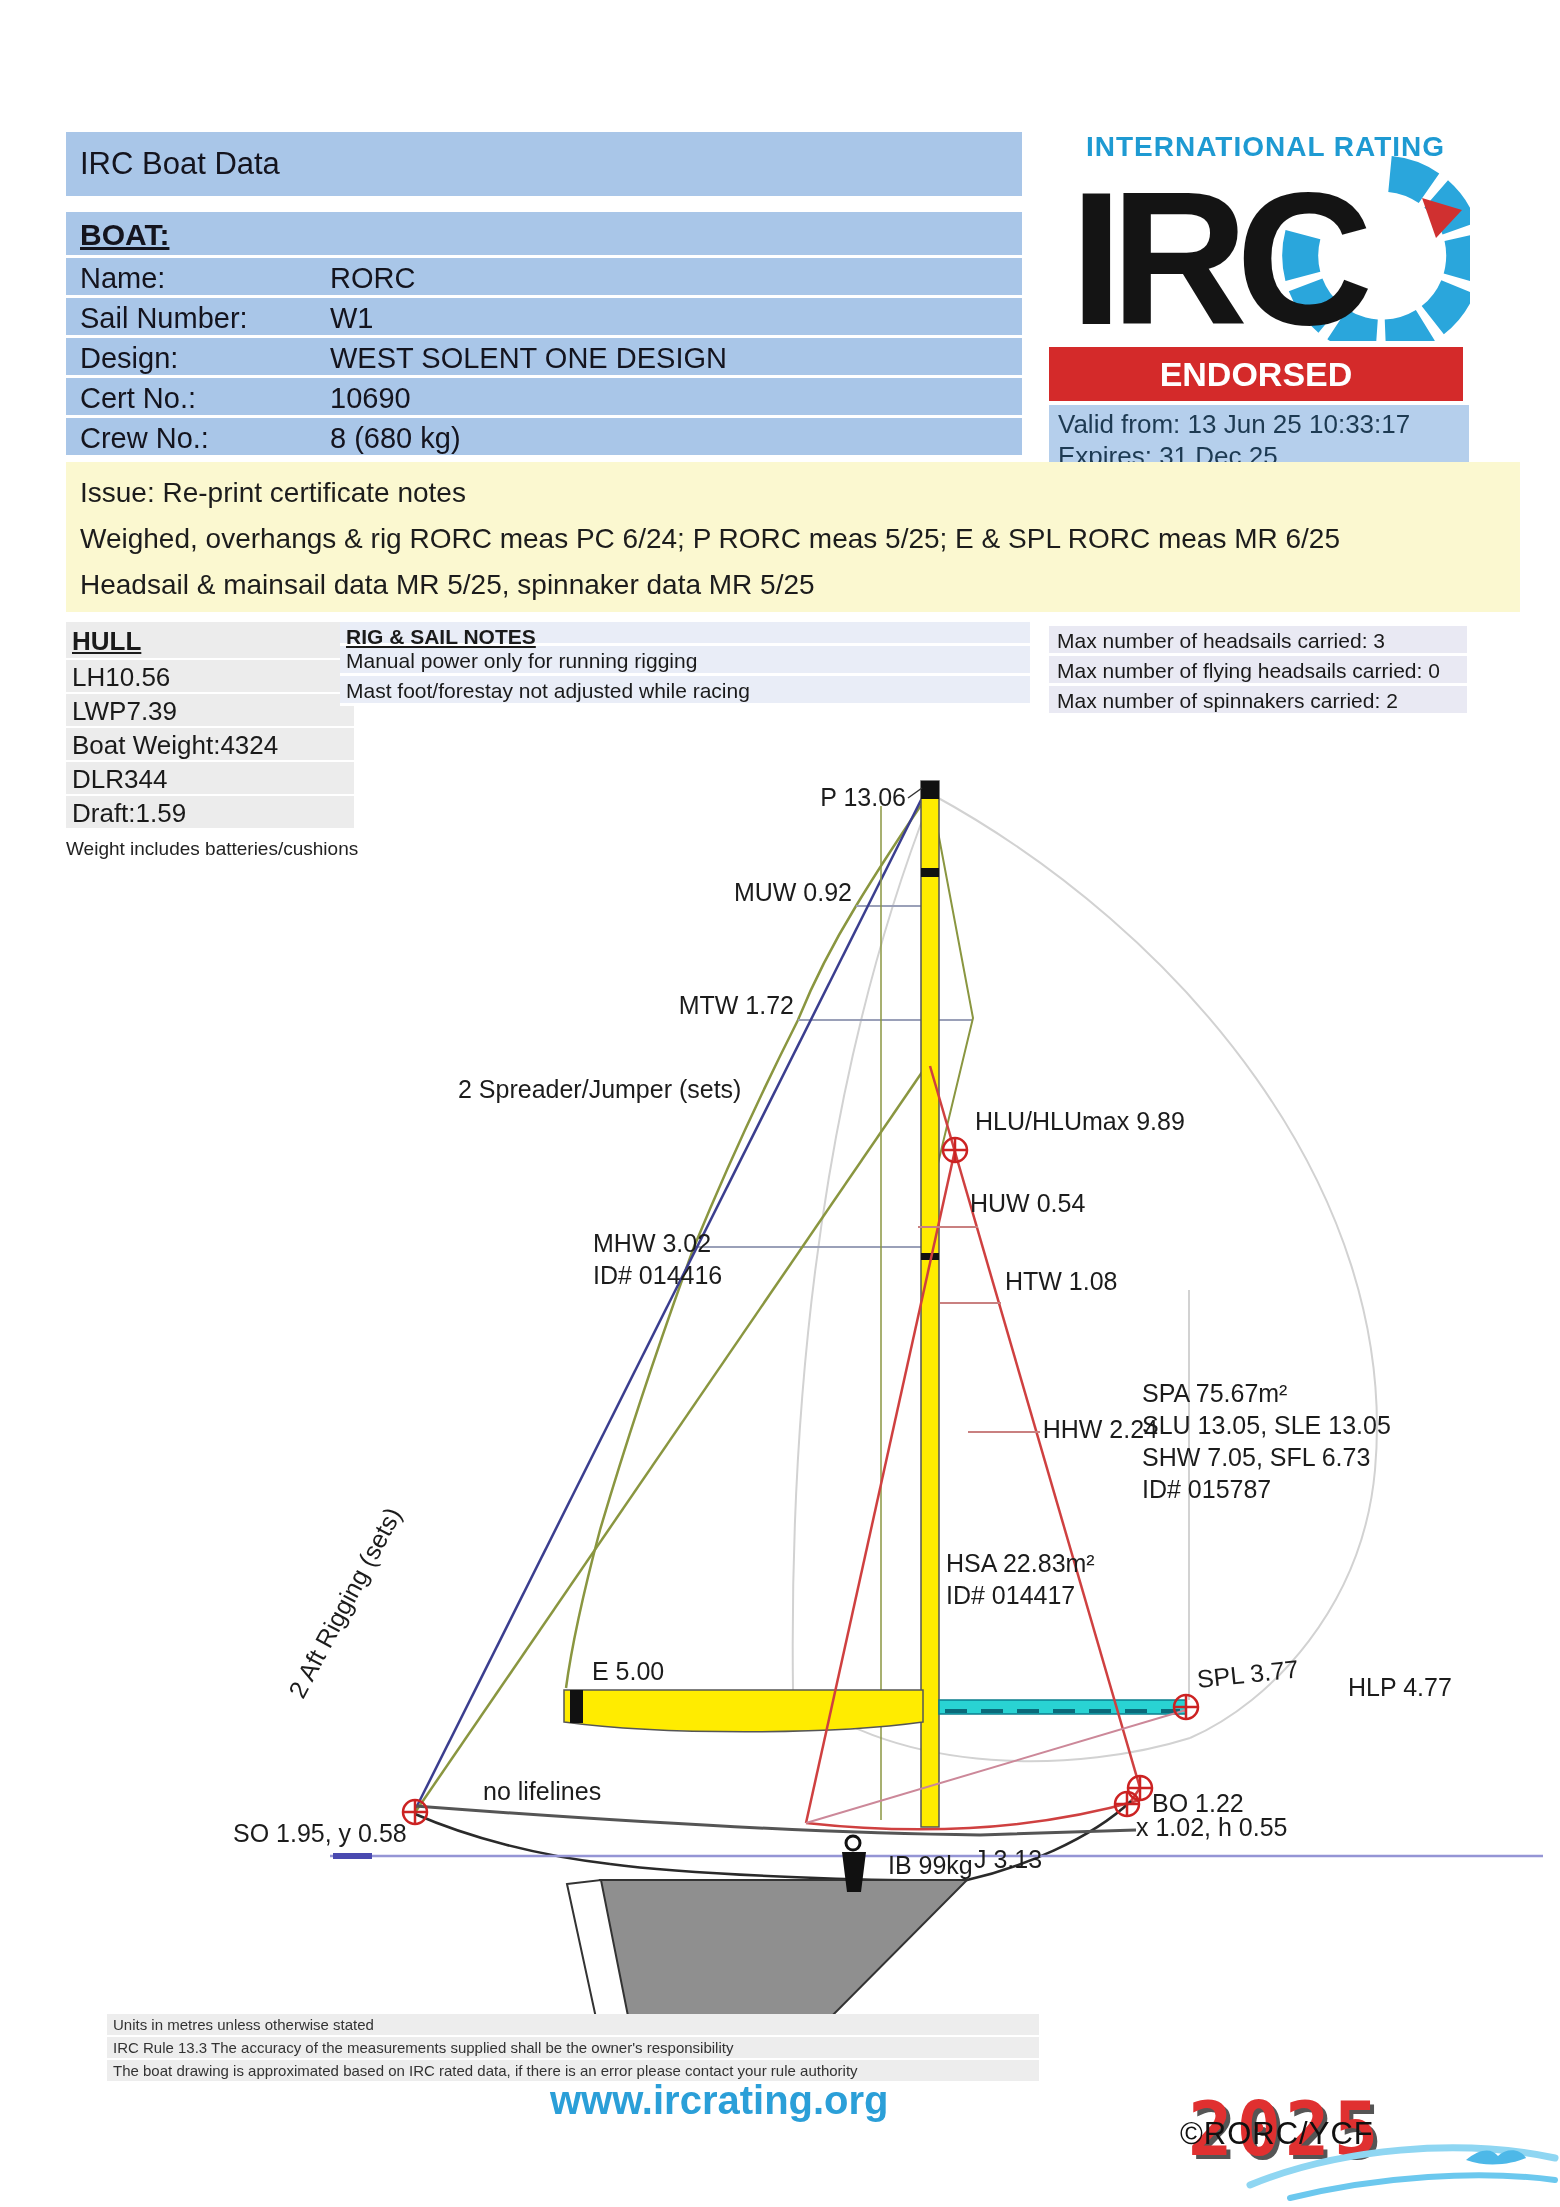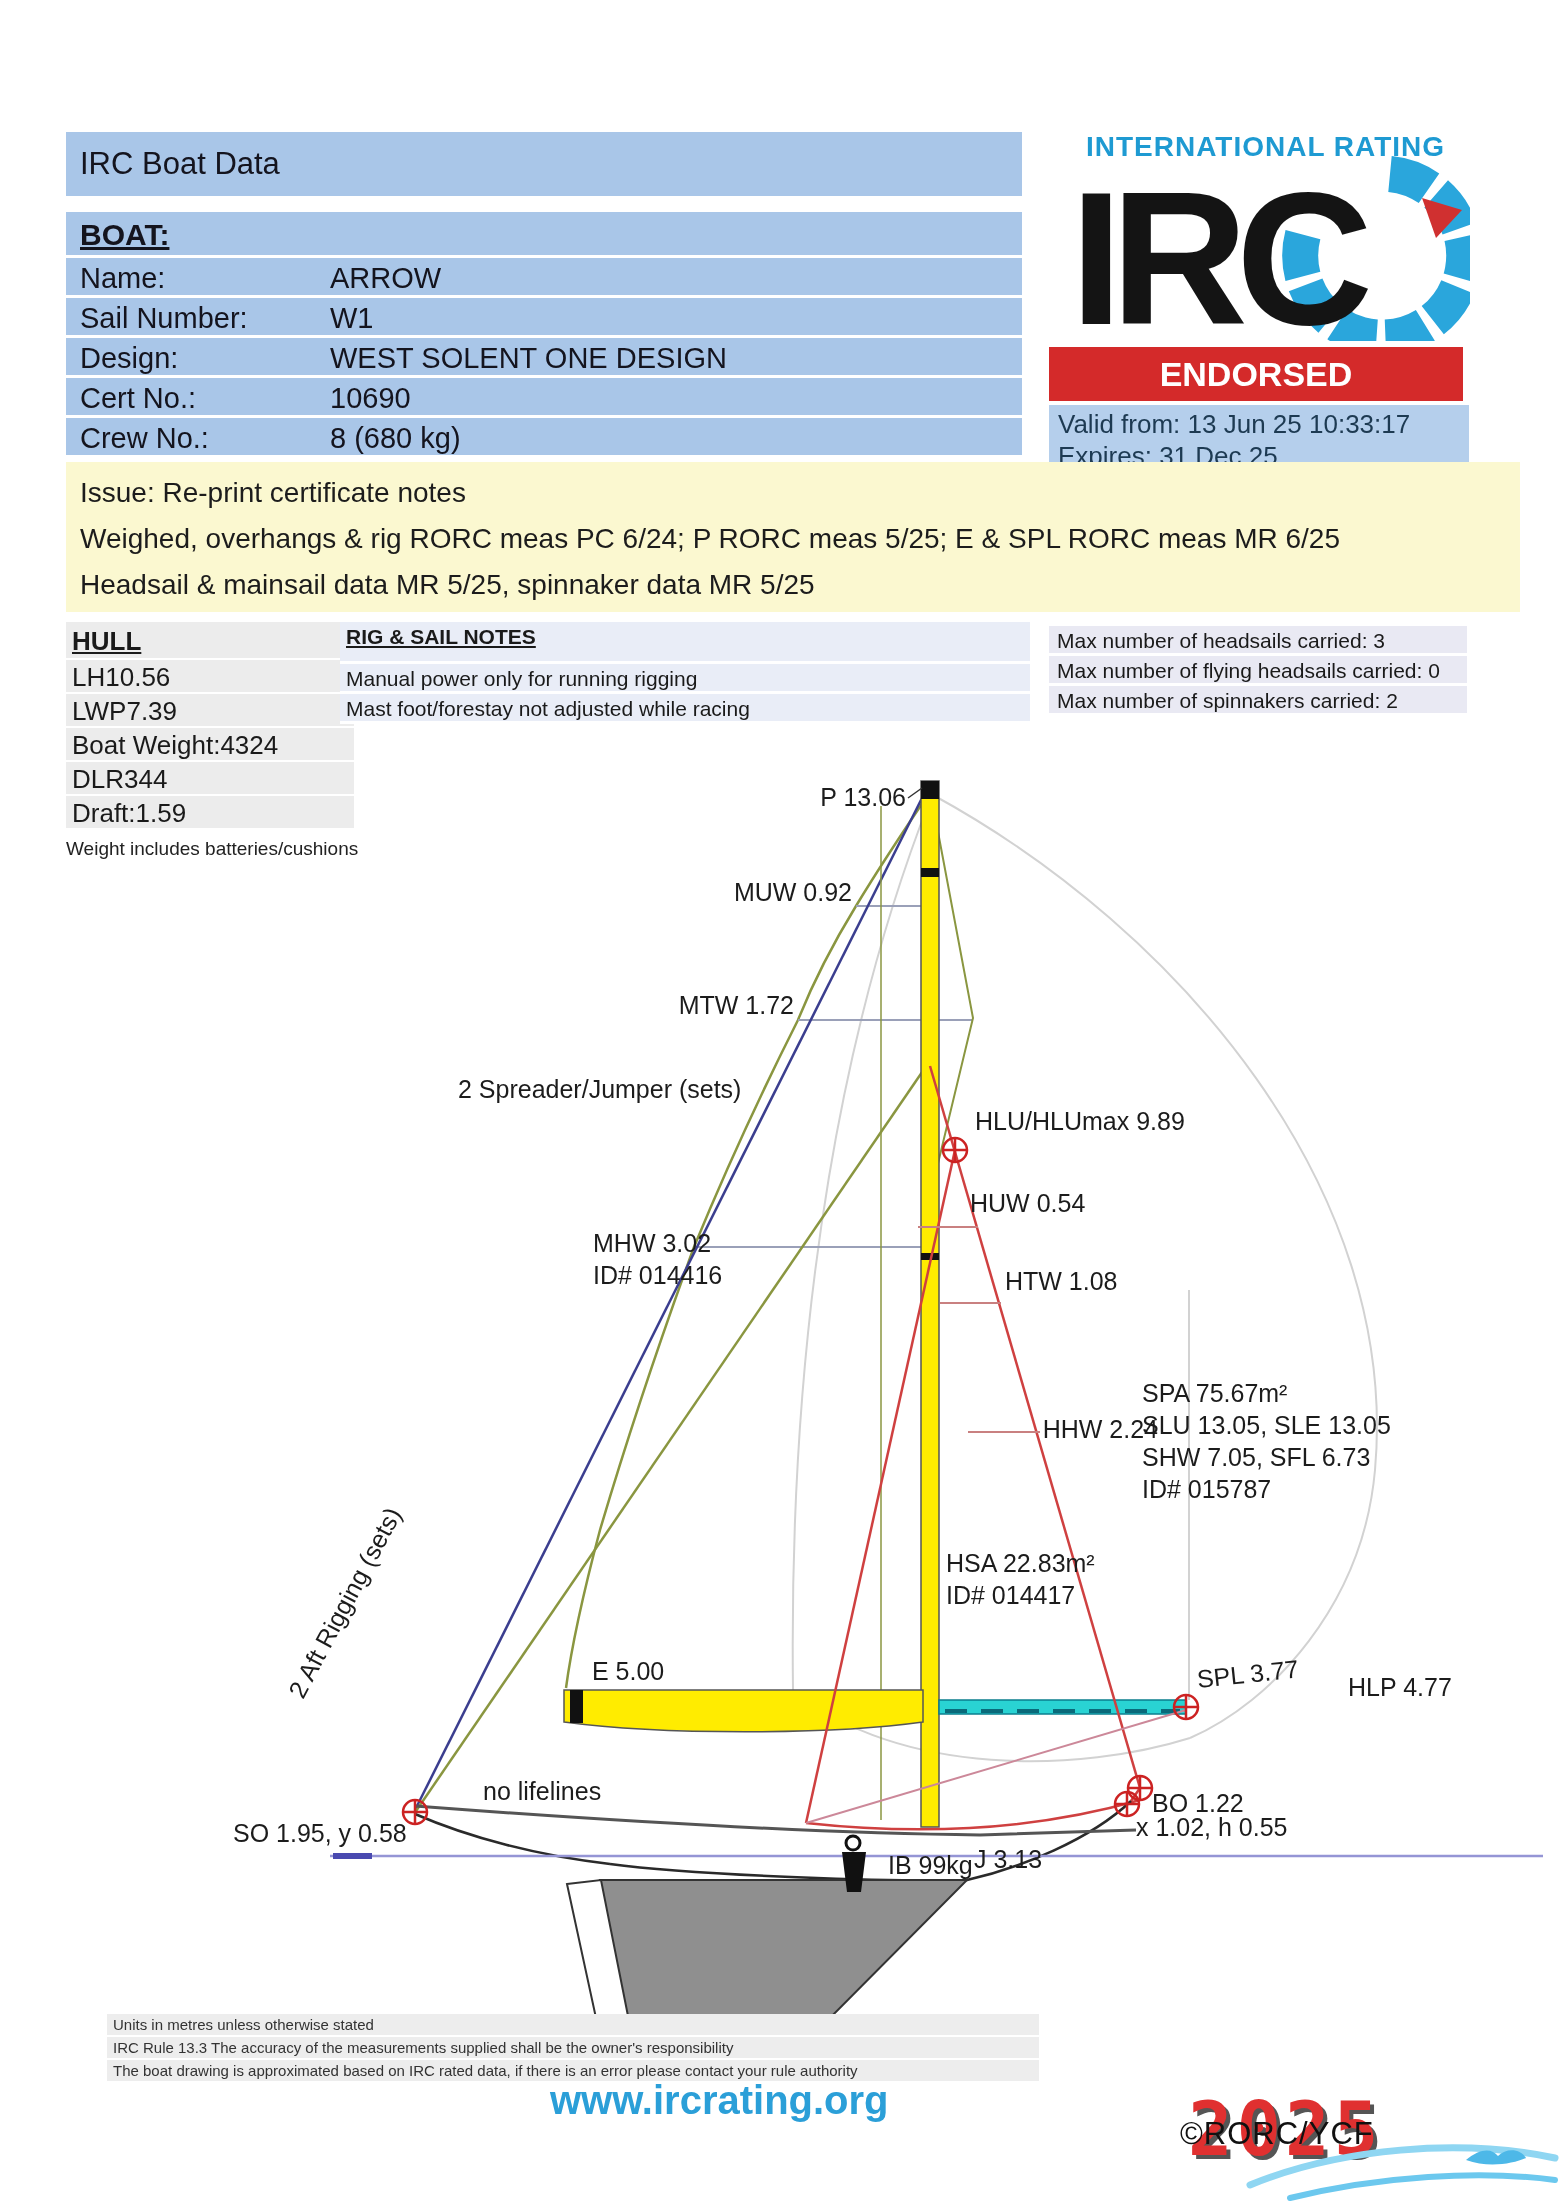--- a/index.html
+++ b/index.html
@@ -23,21 +23,21 @@
   
   .hull-table { left:66px; top:622px; width:288px; font-size:26px; color:#1a1a1a; }
   .hull-head  { font-weight:bold; text-decoration:underline; background:#ececec; height:38px; line-height:38px;
                 padding-left:6px; border-bottom:2px solid #fff; }
   .hull-row   { background:#ececec; height:34px; line-height:34px; display:flex; justify-content:flex-start;
                 padding:0 8px 0 6px; border-bottom:2px solid #fff; }
   .hull-note  { left:66px; top:838px; font-size:19px; color:#222; }
 
   
   .rig-block { left:340px; top:622px; width:690px; font-size:21px; color:#1a1a1a; }
-  .rig-head  { font-weight:bold; text-decoration:underline; height:42px; line-height:30px; background:#e9edf7;
+  .rig-head  { font-weight:bold; text-decoration:underline; height:24px; line-height:30px; background:#e9edf7;
                padding-left:6px; border-bottom:3px solid #fff; }
   .rig-line  { background:#e9edf7; height:30px; line-height:30px; padding-left:6px; border-bottom:3px solid #fff; }
   .lim-block { left:1049px; top:626px; width:418px; font-size:21px; color:#1a1a1a; }
   .lim-line  { background:#e9e9f3; height:30px; line-height:30px; padding-left:8px; border-bottom:3px solid #fff; }
 
   
   .cert-banner { left:1049px; top:347px; width:414px; height:54px; background:#d42a2a;
                  color:#ffffff; font-size:34px; font-weight:800; text-align:center; line-height:54px;
                  letter-spacing:0px; }
   .valid-box { left:1049px; top:405px; width:420px; height:70px; background:#b5cfec; color:#1d3ا52;
@@ -59,21 +59,21 @@
 <body>
 
 <div class="page">
 
   <div class="abs title-band">IRC Boat Data</div>
 
   <div class="abs boat-table">
     <div class="boat-head">BOAT:</div>
     <div class="boat-row">
       <span class="lbl">Name:</span>
-      <span>ARROW</span>
+      <span>RORC</span>
     </div>
     <div class="boat-row">
       <span class="lbl">Sail Number:</span>
       <span>W1</span>
     </div>
     <div class="boat-row">
       <span class="lbl">Design:</span>
       <span>WEST SOLENT ONE DESIGN</span>
     </div>
     <div class="boat-row">

